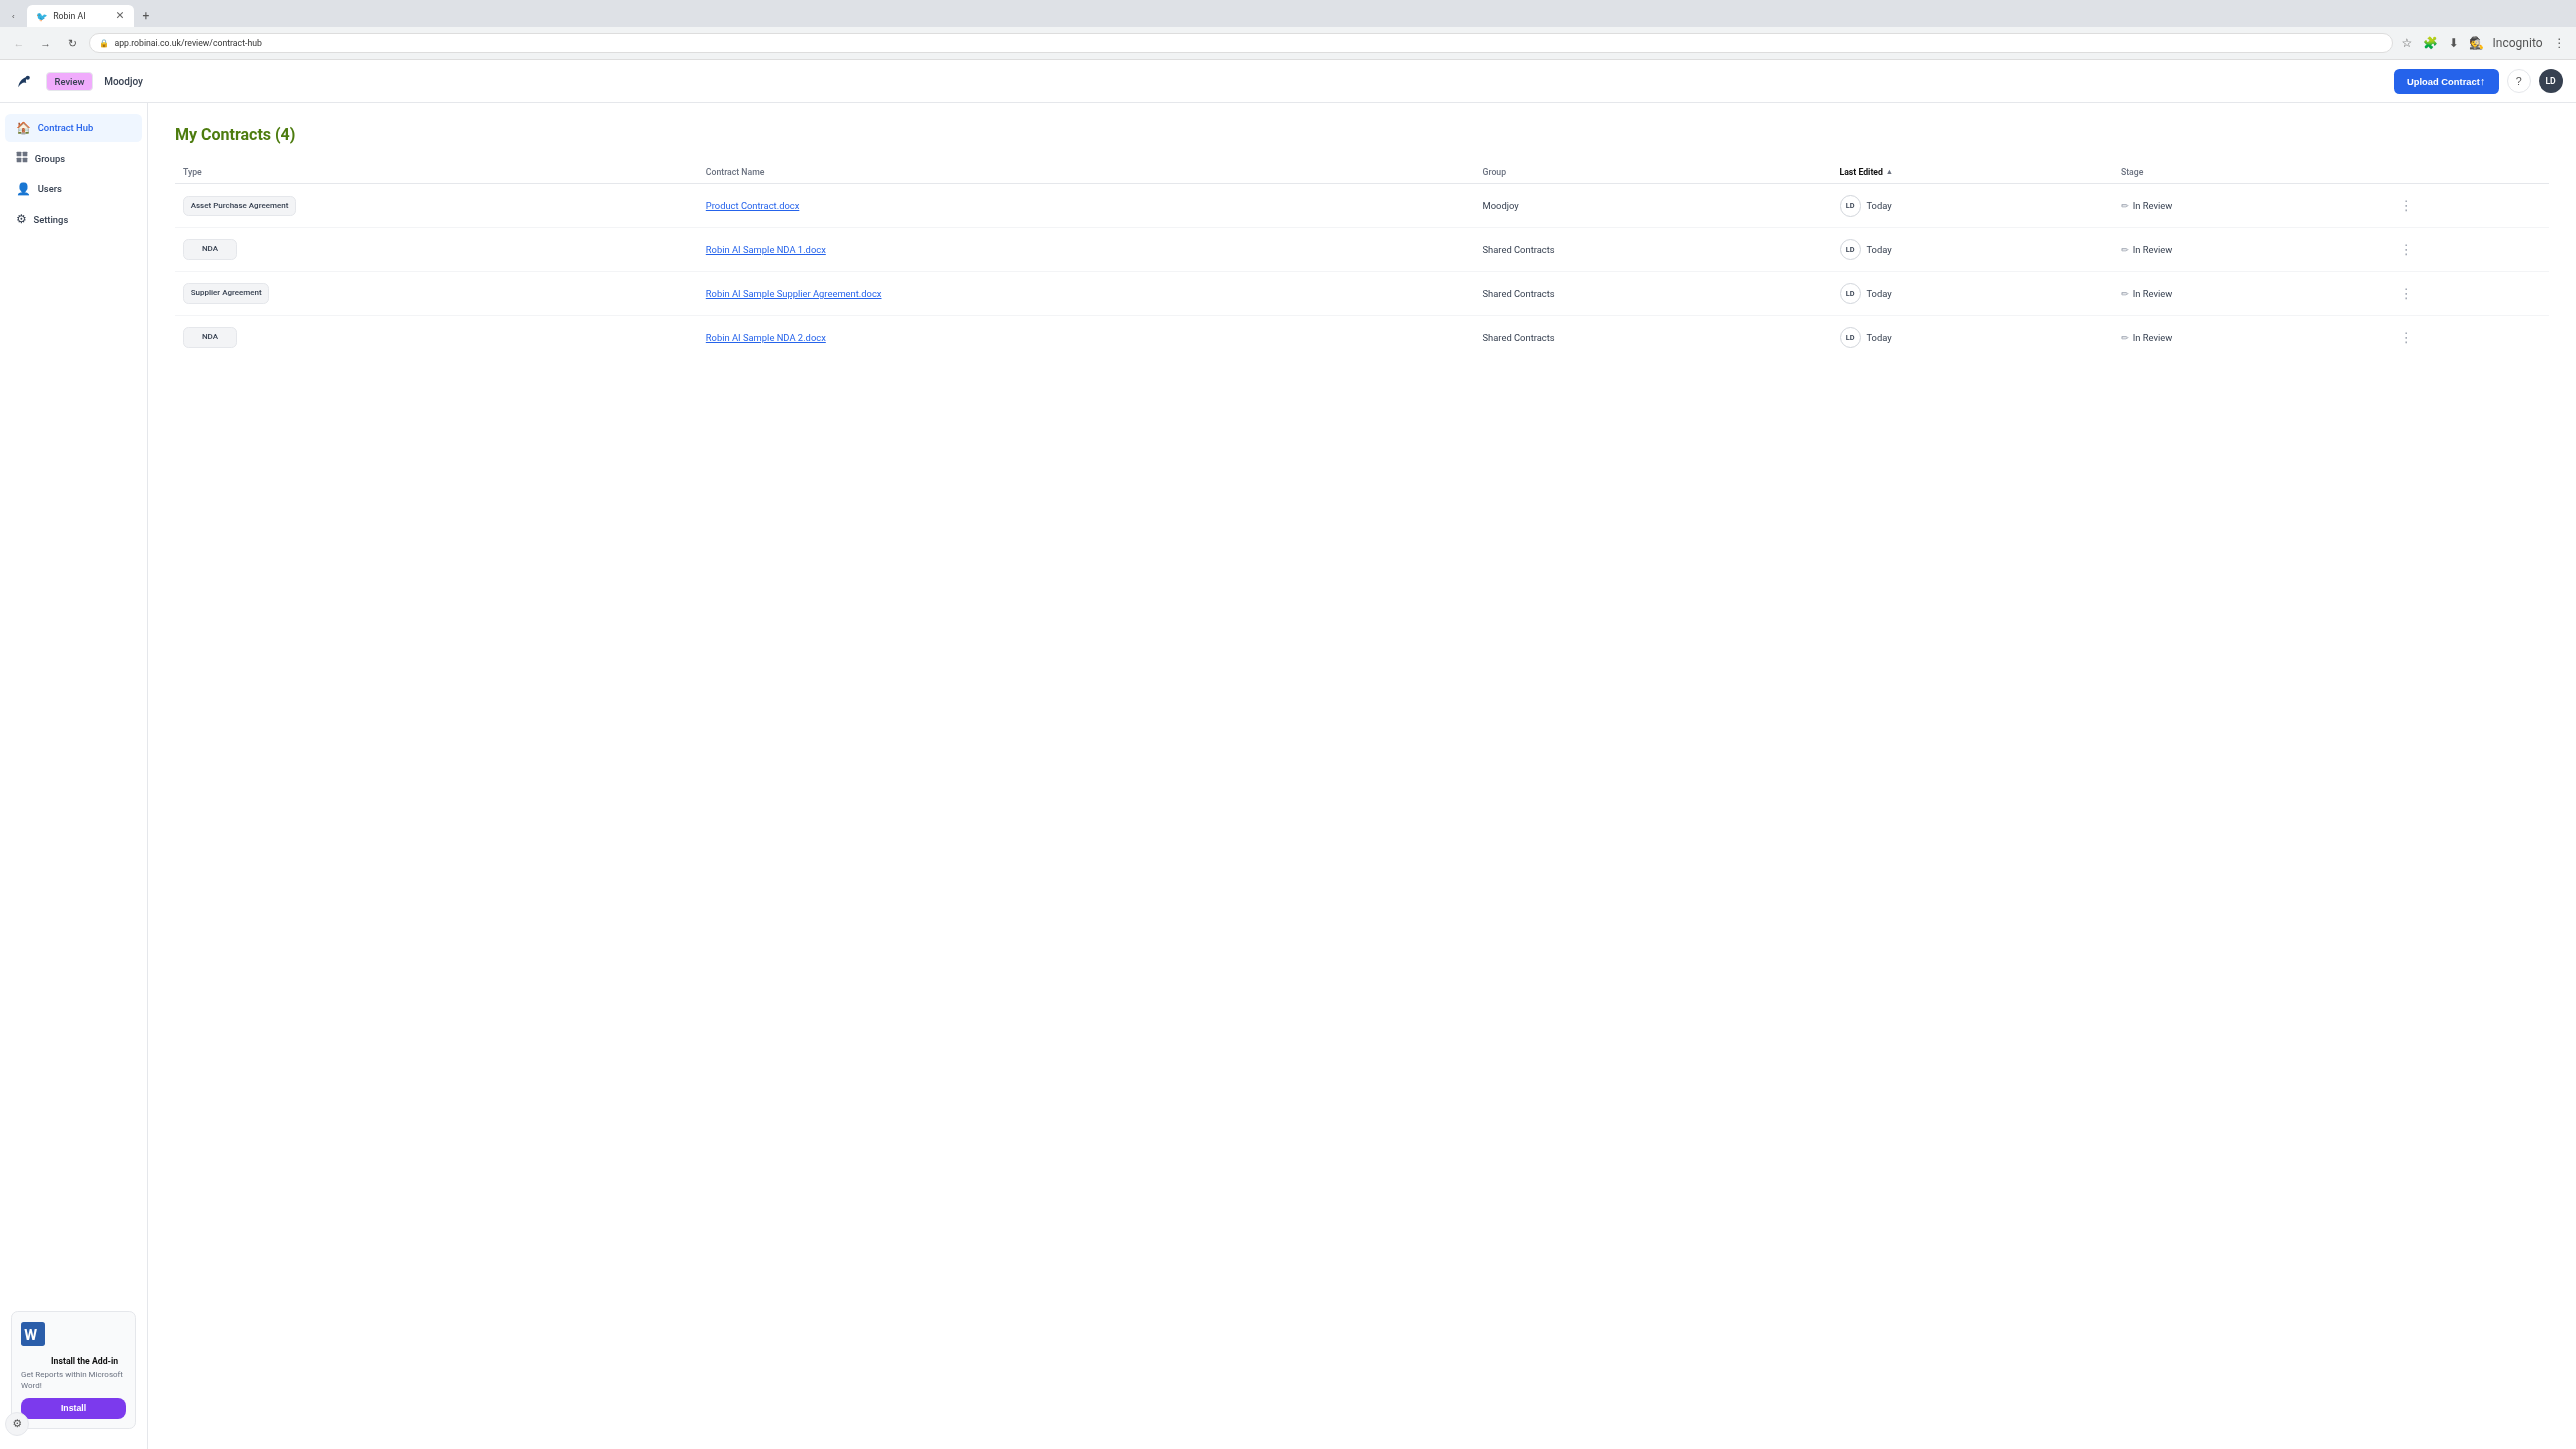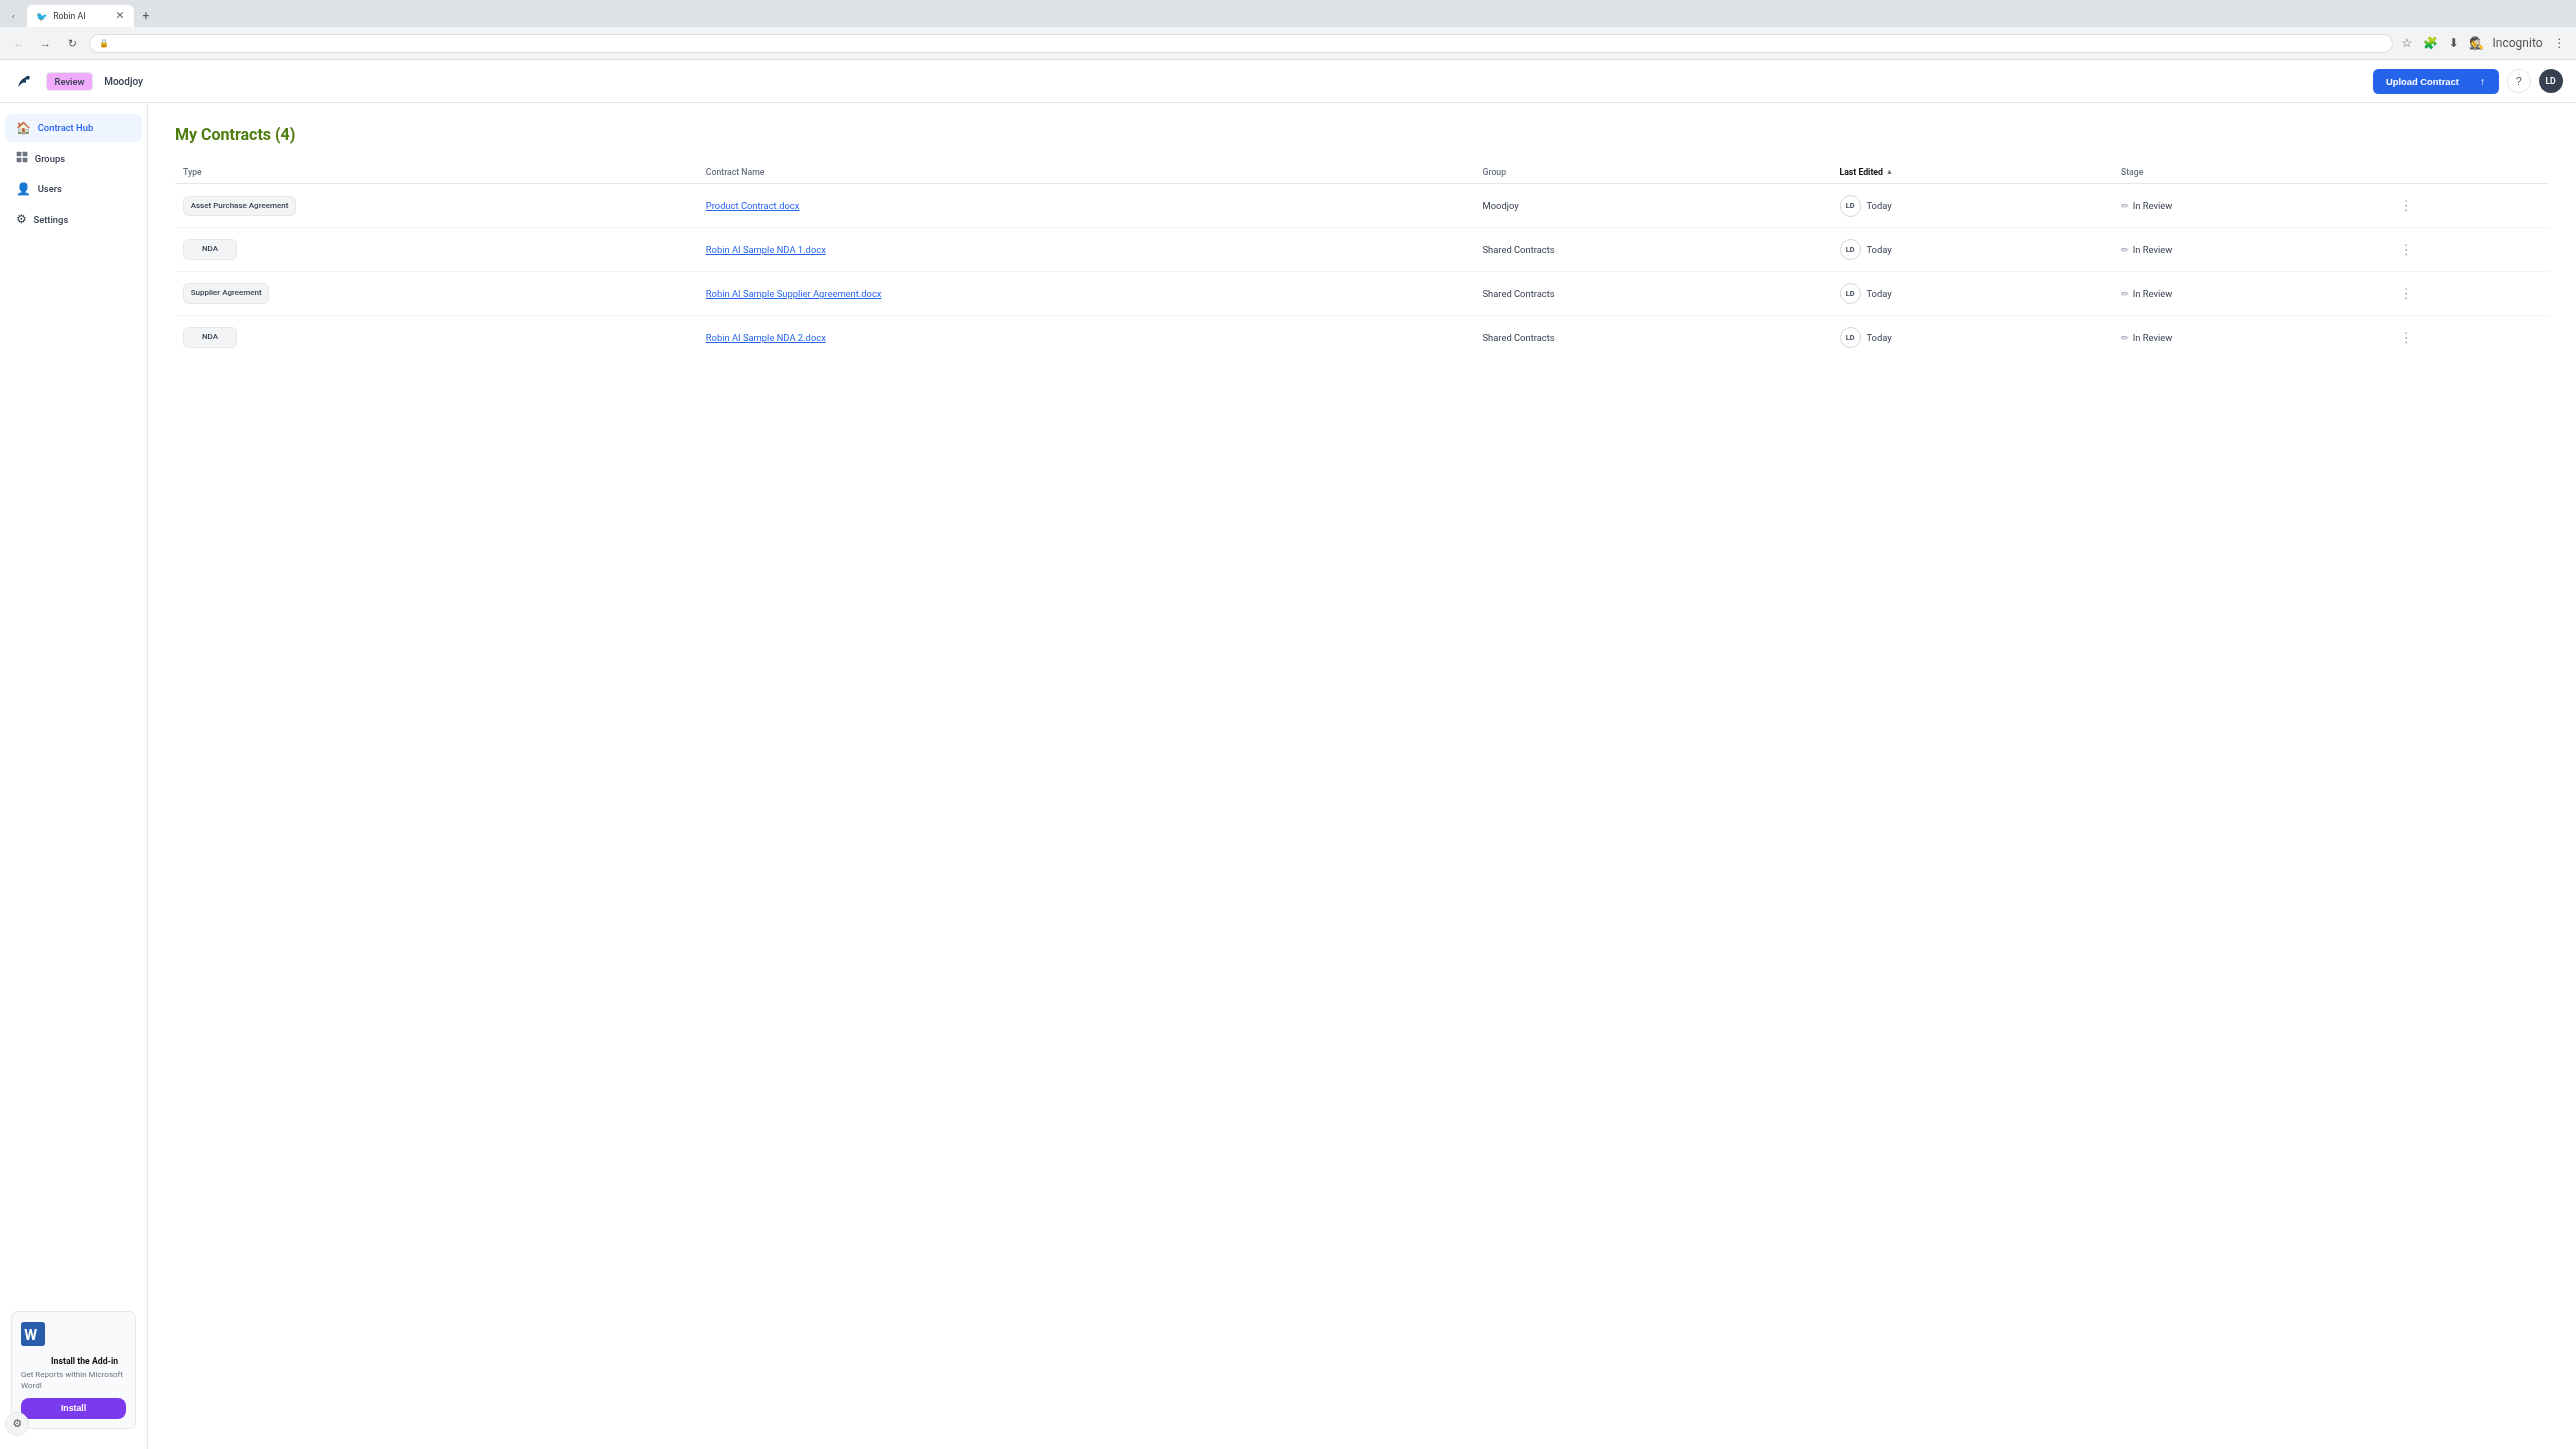--- a/index.html
+++ b/index.html
@@ -23,21 +23,21 @@
     .browser-toolbar-right span { font-size: 12px; cursor: pointer; padding: 2.7px; }
     .incognito-badge { font-size: 8px; display: flex; align-items: center; gap: 2.7px; color: #555; }
 
     
     .app-header { display: flex; align-items: center; padding: 0 13.4px; height: 43px; border-bottom: 0.7px solid #e5e7eb; background: #fff; }
     .app-logo { display: flex; align-items: center; margin-right: 10.7px; }
     .app-logo svg { width: 21.5px; height: 21.5px; }
     .review-badge { background: #f0abfc; border: 0.7px solid #e5e7eb; border-radius: 4px; padding: 2.7px 8px; font-size: 9.4px; color: #374151; font-weight: 500; margin-right: 10.7px; cursor: pointer; text-align: right; }
     .org-name { font-size: 10px; color: #374151; font-weight: 500; }
     .header-right { margin-left: auto; display: flex; align-items: center; gap: 8px; }
-    .upload-btn { background: #2563eb; color: #fff; border: none; border-radius: 5.4px; padding: 6.7px 13.4px; font-size: 9.4px; font-weight: 600; cursor: pointer; display: flex; align-items: center; gap: 21px; }
+    .upload-btn { background: #2563eb; color: #fff; border: none; border-radius: 5.4px; padding: 6.7px 13.4px; font-size: 9.4px; font-weight: 600; cursor: pointer; display: flex; align-items: center; gap: 0; }
     .help-btn { width: 24px; height: 24px; border-radius: 50%; border: 0.7px solid #e5e7eb; background: #fff; display: flex; align-items: center; justify-content: center; cursor: pointer; color: #555; font-size: 10.7px; }
     .avatar-btn { width: 24px; height: 24px; border-radius: 50%; background: #374151; color: #fff; display: flex; align-items: center; justify-content: center; font-size: 8.7px; font-weight: 600; cursor: pointer; }
 
     
     .app-body { display: flex; height: calc(100vh - 43px - 59px); }
 
     
     .sidebar { width: 148px; border-right: 0.7px solid #e5e7eb; background: #fff; padding: 10.7px 0; display: flex; flex-direction: column; gap: 2.7px; }
     .sidebar-item { display: flex; align-items: center; gap: 6.7px; padding: 6.7px 10.7px; cursor: pointer; border-radius: 5.4px; margin: 0 5.4px; color: #374151; font-size: 9.4px; font-weight: 500; }
     .sidebar-item.active { background: #eff6ff; color: #2563eb; }
@@ -93,20 +93,21 @@
       <span class="tab-close">✕</span>
     </div>
     <div class="browser-tab-new">+</div>
   </div>
   <div class="browser-toolbar">
     <button class="browser-nav-btn disabled">←</button>
     <button class="browser-nav-btn">→</button>
     <button class="browser-nav-btn">↻</button>
     <div class="browser-address-bar">
       <span class="lock-icon">🔒</span>
+      <span class="browser-address-text">app.robinai.co.uk/review/contract-hub</span>
     </div>
     <div class="browser-toolbar-right">
       <span>☆</span>
       <span>🧩</span>
       <span>⬇</span>
       <div class="incognito-badge">
         <span>🕵</span>
         <span>Incognito</span>
       </div>
       <span>⋮</span>

